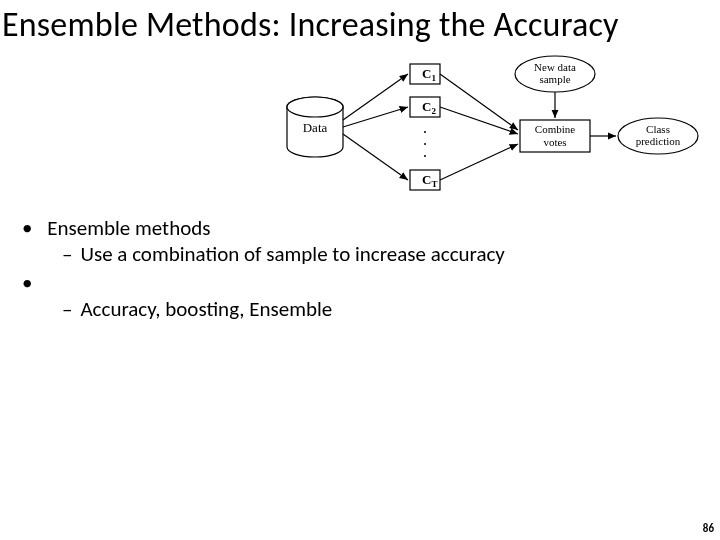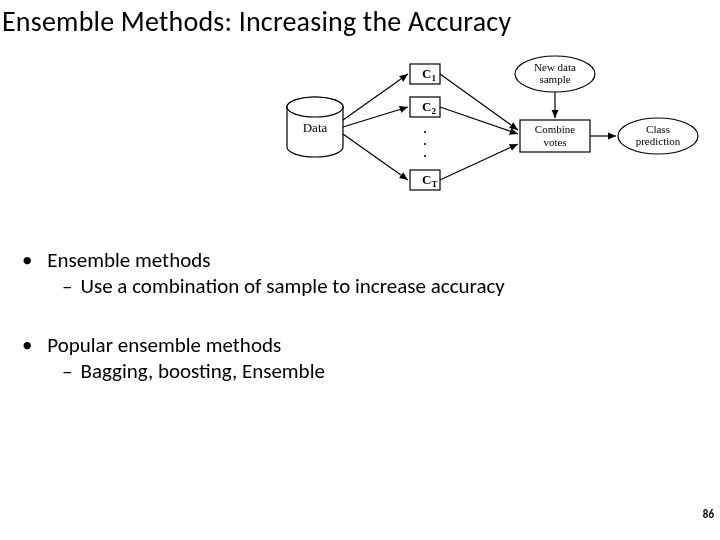--- a/index.html
+++ b/index.html
@@ -6,56 +6,56 @@
   body {
     width: 720px;
     height: 540px;
     background: #fff;
     font-family: Calibri, Arial, sans-serif;
     color: #000;
     position: relative;
     overflow: hidden;
   }
   .title {
-    font-size: 28px;
+    font-size: 34px;
     font-weight: 400;
     padding: 4px 0 0 2px;
     letter-spacing: 0.2px;
   }
   .diagram {
     position: absolute;
     top: 52px;
     left: 280px;
     width: 420px;
     height: 150px;
   }
   .bullets {
     position: absolute;
     top: 215px;
     left: 20px;
     right: 20px;
     font-size: 21px;
     line-height: 1.25;
   }
   .bullets ul { list-style: none; }
-  .bullets > ul > li { margin-bottom: 2px; margin-top: 32px; }
+  .bullets > ul > li { margin-bottom: 2px; }
   .bullets > ul > li::before {
     content: "•";
     margin: 0 10px 0 2px;
   }
   .bullets ul ul { margin-left: 42px; }
   .bullets ul ul li::before {
     content: "–";
     margin: 0 8px 0 0;
   }
   .sub { font-size: 14px; vertical-align: sub; }
   .page-num {
     position: absolute;
     right: 6px;
-    bottom: 19px;
+    bottom: 5px;
     font-size: 11px;
     font-weight: bold;
   }
 </style>
 </head>
 <body>
 
 <div class="title">Ensemble Methods: Increasing the Accuracy</div>
 
 <div class="diagram">
@@ -126,21 +126,20 @@
 
 <div class="bullets">
   <ul>
     <li>
       <span>Ensemble methods</span>
       <ul>
         <li><span>Use a combination of sample to increase accuracy</span></li>
       </ul>
     </li>
     <li>
-      <span>Popular ensemble methods</span>
       <ul>
-        <li><span>Bagging, boosting, Ensemble</span></li>
+        <li><span>Accuracy, boosting, Ensemble</span></li>
       </ul>
     </li>
   </ul>
 </div>
 
 <div class="page-num">86</div>
 
 </body></html>

